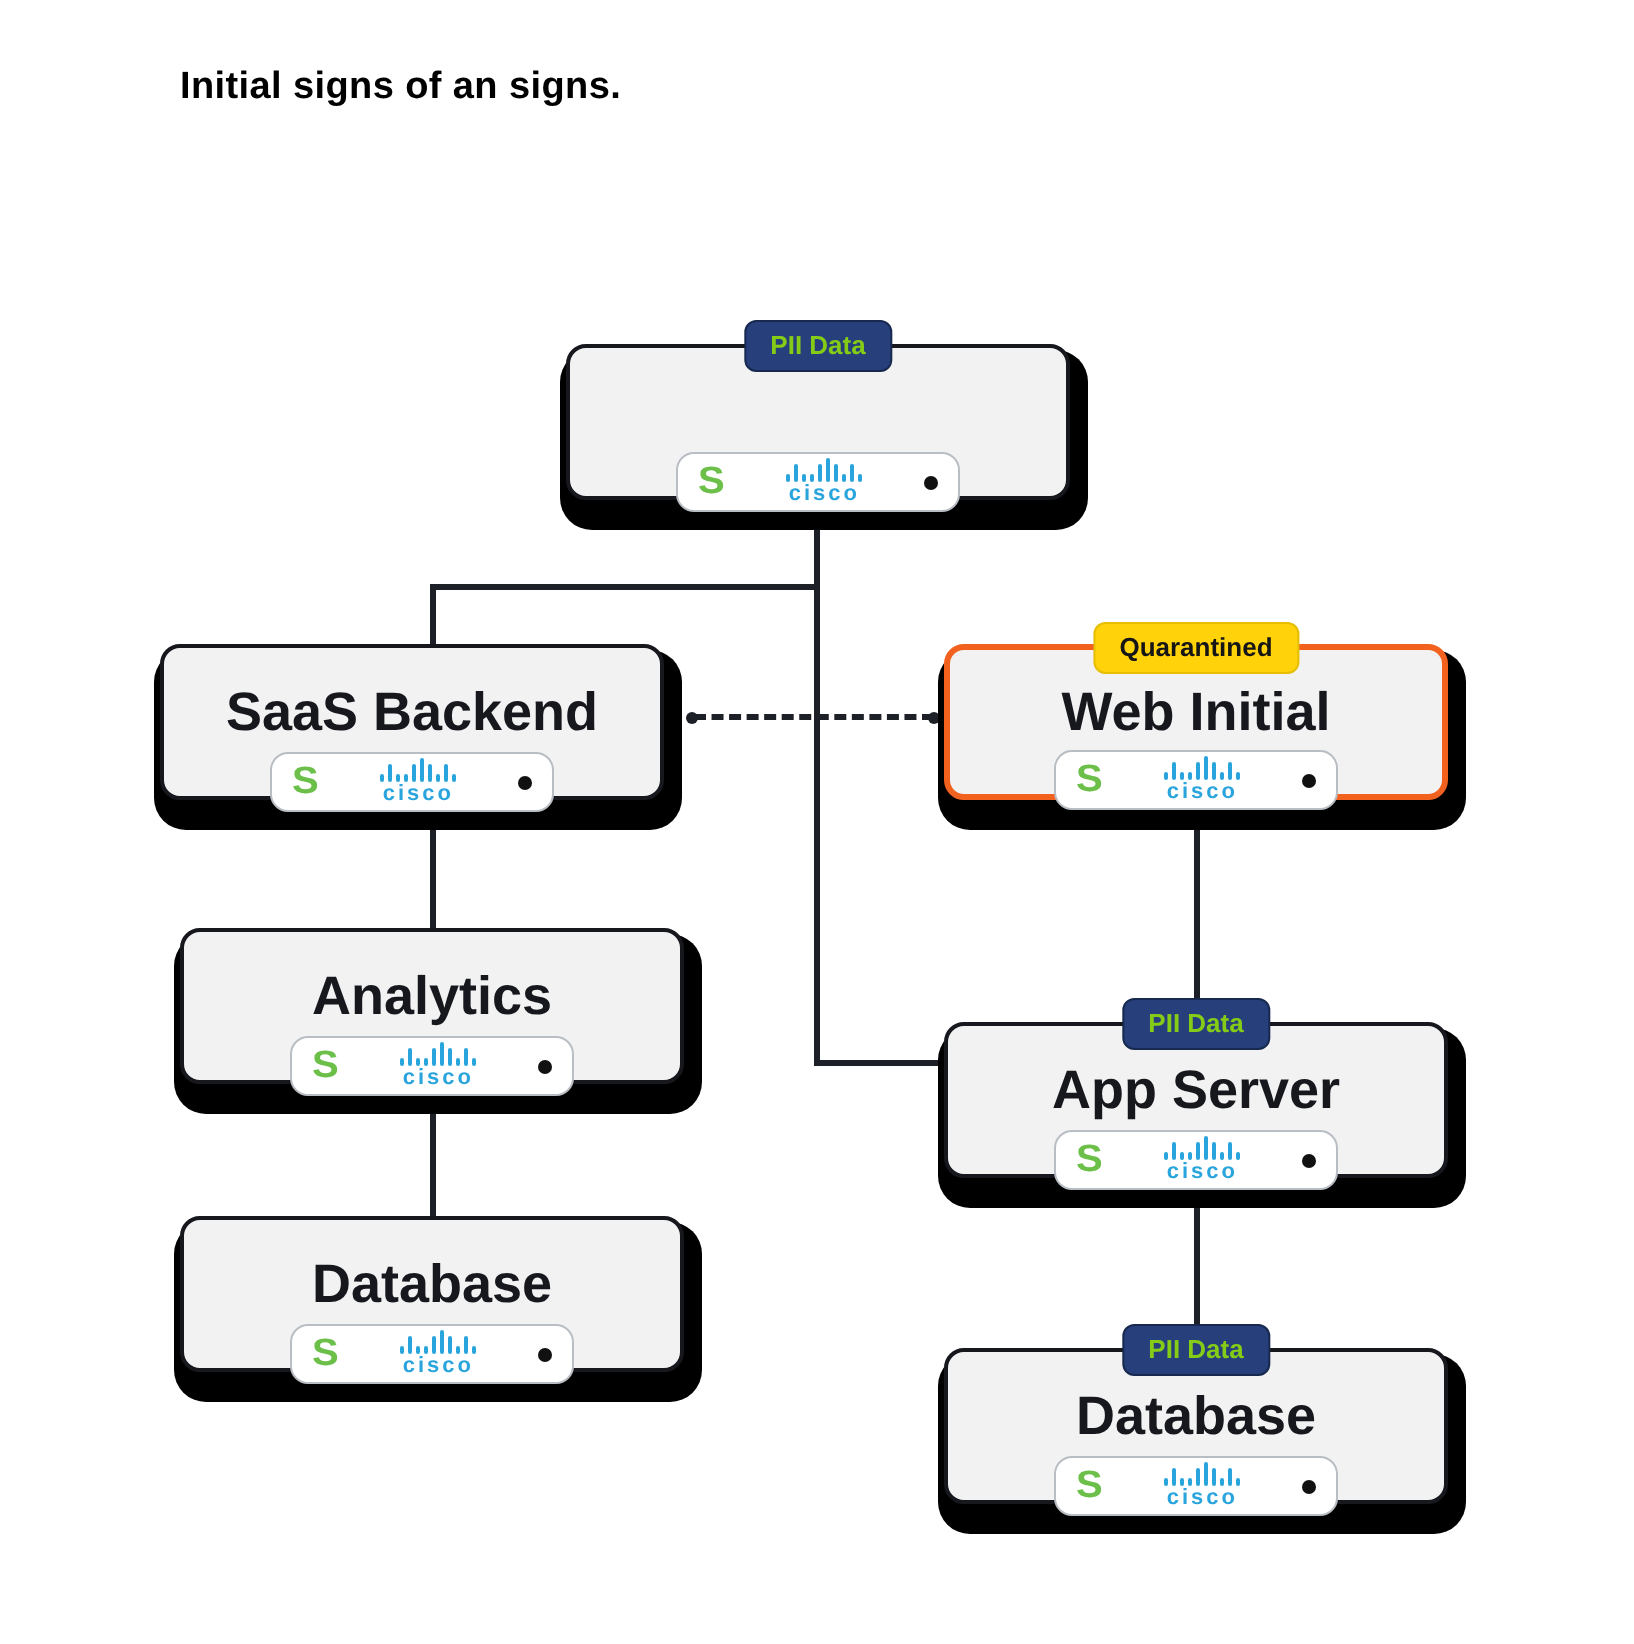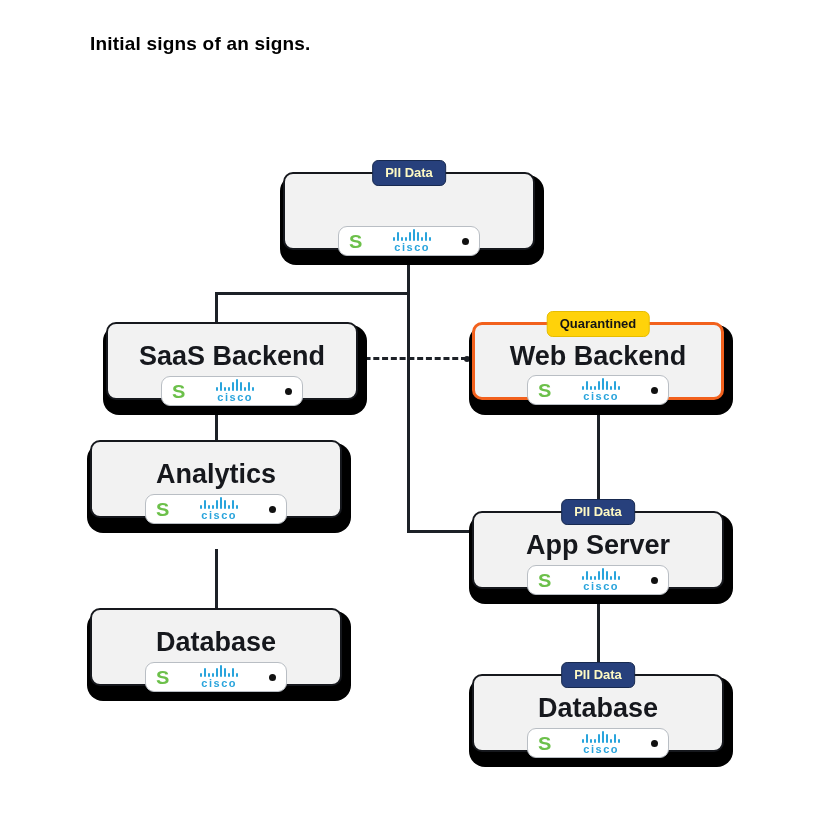--- a/index.html
+++ b/index.html
@@ -37,21 +37,21 @@
   .node-label{
     font-size:27px;font-weight:700;color:#16181d;
     margin-top:-10px;white-space:nowrap;
   }
 
   .badge{
     position:absolute;top:-14px;left:50%;transform:translateX(-50%);
     padding:4px 12px 5px;border-radius:6px;
     font-size:13px;font-weight:700;white-space:nowrap;z-index:3;
   }
-  .badge.pii{background:#27407c;color:#fef9c3;border:1px solid #17294f;}
+  .badge.pii{background:#27407c;color:#84cc16;border:1px solid #17294f;}
   .badge.quarantine{background:#ffd20a;color:#151515;border:1px solid #e6bd00;}
 
   .pill{
     position:absolute;bottom:-8px;left:50%;transform:translateX(-50%);
     width:142px;height:30px;background:#fff;
     border:1.5px solid #b9bec4;border-radius:9px;
     display:flex;align-items:center;justify-content:space-between;
     padding:0 10px;box-sizing:border-box;z-index:2;
   }
   .s-logo{
@@ -103,21 +103,21 @@
             <i style="height:4px"></i>
             <i style="height:9px"></i>
             <i style="height:4px"></i>
           </span>
         <span class="cisco-word">cisco</span>
       </span>
       <span class="pill-dot"></span>
     </div>
   </div>
 
-  <div class="node" style="left:106px;top:322px;">
+  <div class="node" style="left:80px;top:322px;">
     <div class="node-label">SaaS Backend</div>
     <div class="pill">
       <span class="s-logo">S</span>
       <span class="cisco">
         <span class="cisco-bars">
             <i style="height:4px"></i>
             <i style="height:9px"></i>
             <i style="height:4px"></i>
             <i style="height:4px"></i>
             <i style="height:9px"></i>
@@ -128,43 +128,43 @@
             <i style="height:4px"></i>
           </span>
         <span class="cisco-word">cisco</span>
       </span>
       <span class="pill-dot"></span>
     </div>
   </div>
 
   <div class="node quarantined" style="left:472px;top:322px;">
     <div class="badge quarantine">Quarantined</div>
-    <div class="node-label">Web Backend</div>
-    <div class="pill">
-      <span class="s-logo">S</span>
-      <span class="cisco">
-        <span class="cisco-bars">
-            <i style="height:4px"></i>
-            <i style="height:9px"></i>
-            <i style="height:4px"></i>
-            <i style="height:4px"></i>
-            <i style="height:9px"></i>
-            <i style="height:12px"></i>
-            <i style="height:9px"></i>
-            <i style="height:4px"></i>
-            <i style="height:9px"></i>
-            <i style="height:4px"></i>
-          </span>
-        <span class="cisco-word">cisco</span>
-      </span>
-      <span class="pill-dot"></span>
-    </div>
-  </div>
-
-  <div class="node" style="left:90px;top:440px;">
+    <div class="node-label">Web Initial</div>
+    <div class="pill">
+      <span class="s-logo">S</span>
+      <span class="cisco">
+        <span class="cisco-bars">
+            <i style="height:4px"></i>
+            <i style="height:9px"></i>
+            <i style="height:4px"></i>
+            <i style="height:4px"></i>
+            <i style="height:9px"></i>
+            <i style="height:12px"></i>
+            <i style="height:9px"></i>
+            <i style="height:4px"></i>
+            <i style="height:9px"></i>
+            <i style="height:4px"></i>
+          </span>
+        <span class="cisco-word">cisco</span>
+      </span>
+      <span class="pill-dot"></span>
+    </div>
+  </div>
+
+  <div class="node" style="left:90px;top:464px;">
     <div class="node-label">Analytics</div>
     <div class="pill">
       <span class="s-logo">S</span>
       <span class="cisco">
         <span class="cisco-bars">
             <i style="height:4px"></i>
             <i style="height:9px"></i>
             <i style="height:4px"></i>
             <i style="height:4px"></i>
             <i style="height:9px"></i>

